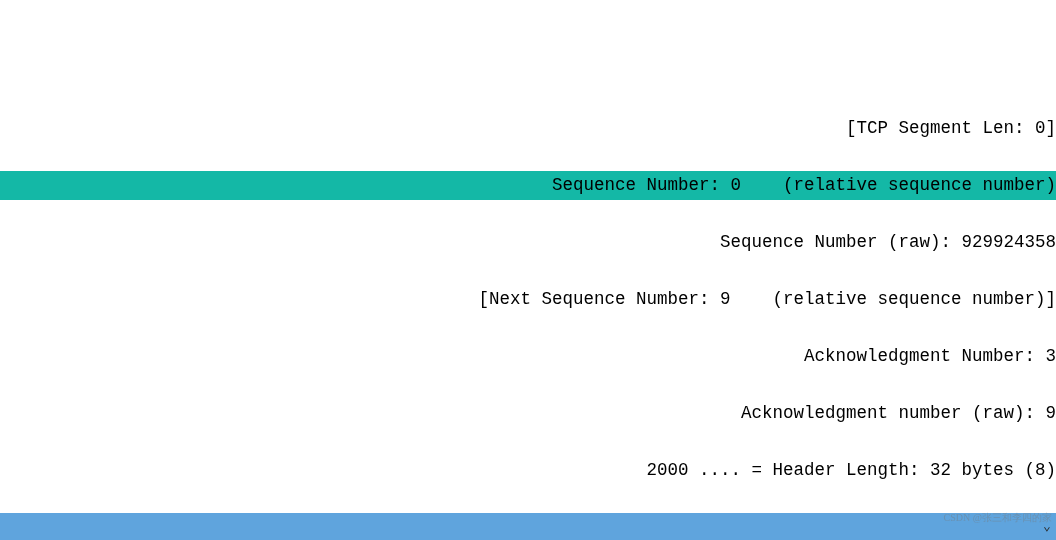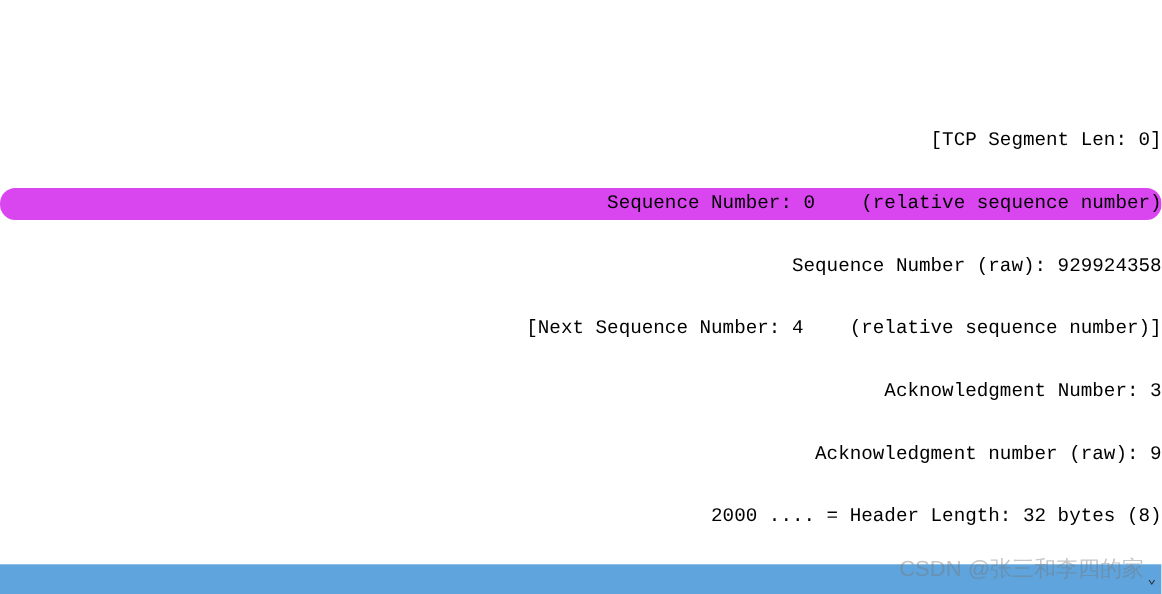--- a/index.html
+++ b/index.html
@@ -23,56 +23,55 @@
     .row {
       display: flex;
       align-items: center;
       height: 28.5px;
       padding-left: 20px;
     }
     .row.top {
       padding-left: 20px;
     }
     .row.gray {
-      background: #d946ef;
-      border-radius: 14px;
+      background: #14b8a6;
     }
     .row.blue {
       background: #5fa4dd;
     }
     .caret {
       display: inline-block;
       width: 14px;
       text-align: center;
       color: #606060;
       font-size: 13px;
       margin-right: 2px;
     }
     .caret.blue-caret {
       color: #2a2a2a;
     }
     .watermark {
       position: absolute;
-      right: 16px;
+      right: 4px;
       bottom: 8px;
       color: rgba(120,120,120,0.42);
-      font-family: Liberation Sans, sans-serif;
-      font-size: 20px;
+      font-family: Liberation Serif, serif;
+      font-size: 10px;
       white-space: nowrap;
     }
   </style>
 </head>
 <body>
 
 
 
 <div class="row top"><span>[TCP Segment Len: 0]</span></div>
 <div class="row gray top"><span>Sequence Number: 0    (relative sequence number)</span></div>
 <div class="row top"><span>Sequence Number (raw): 929924358</span></div>
-<div class="row top"><span>[Next Sequence Number: 4    (relative sequence number)]</span></div>
+<div class="row top"><span>[Next Sequence Number: 9    (relative sequence number)]</span></div>
 <div class="row top"><span>Acknowledgment Number: 3</span></div>
 <div class="row top"><span>Acknowledgment number (raw): 9</span></div>
 <div class="row top"><span>2000 .... = Header Length: 32 bytes (8)</span></div>
 <div class="row blue" style="padding-left:4px;"><span class="caret blue-caret">⌄</span></div>
 
 
 
 
 
 

